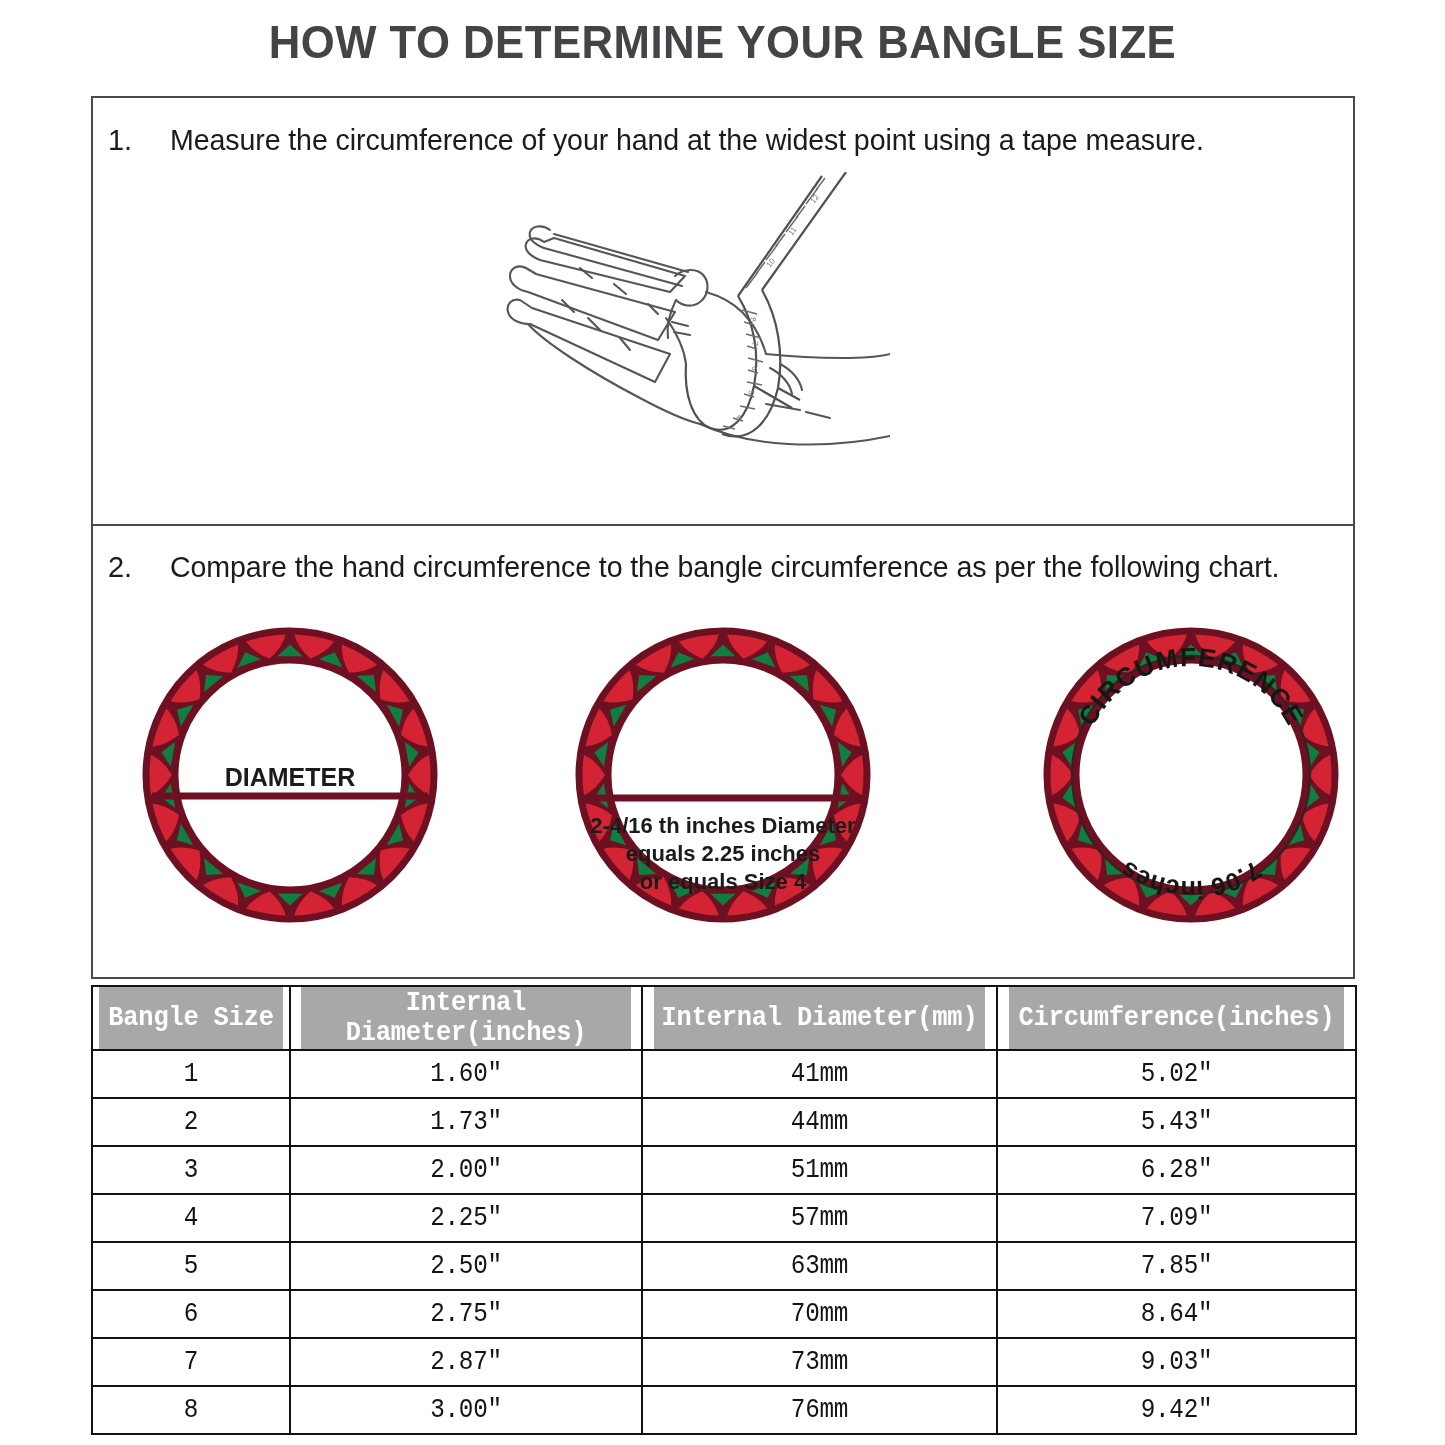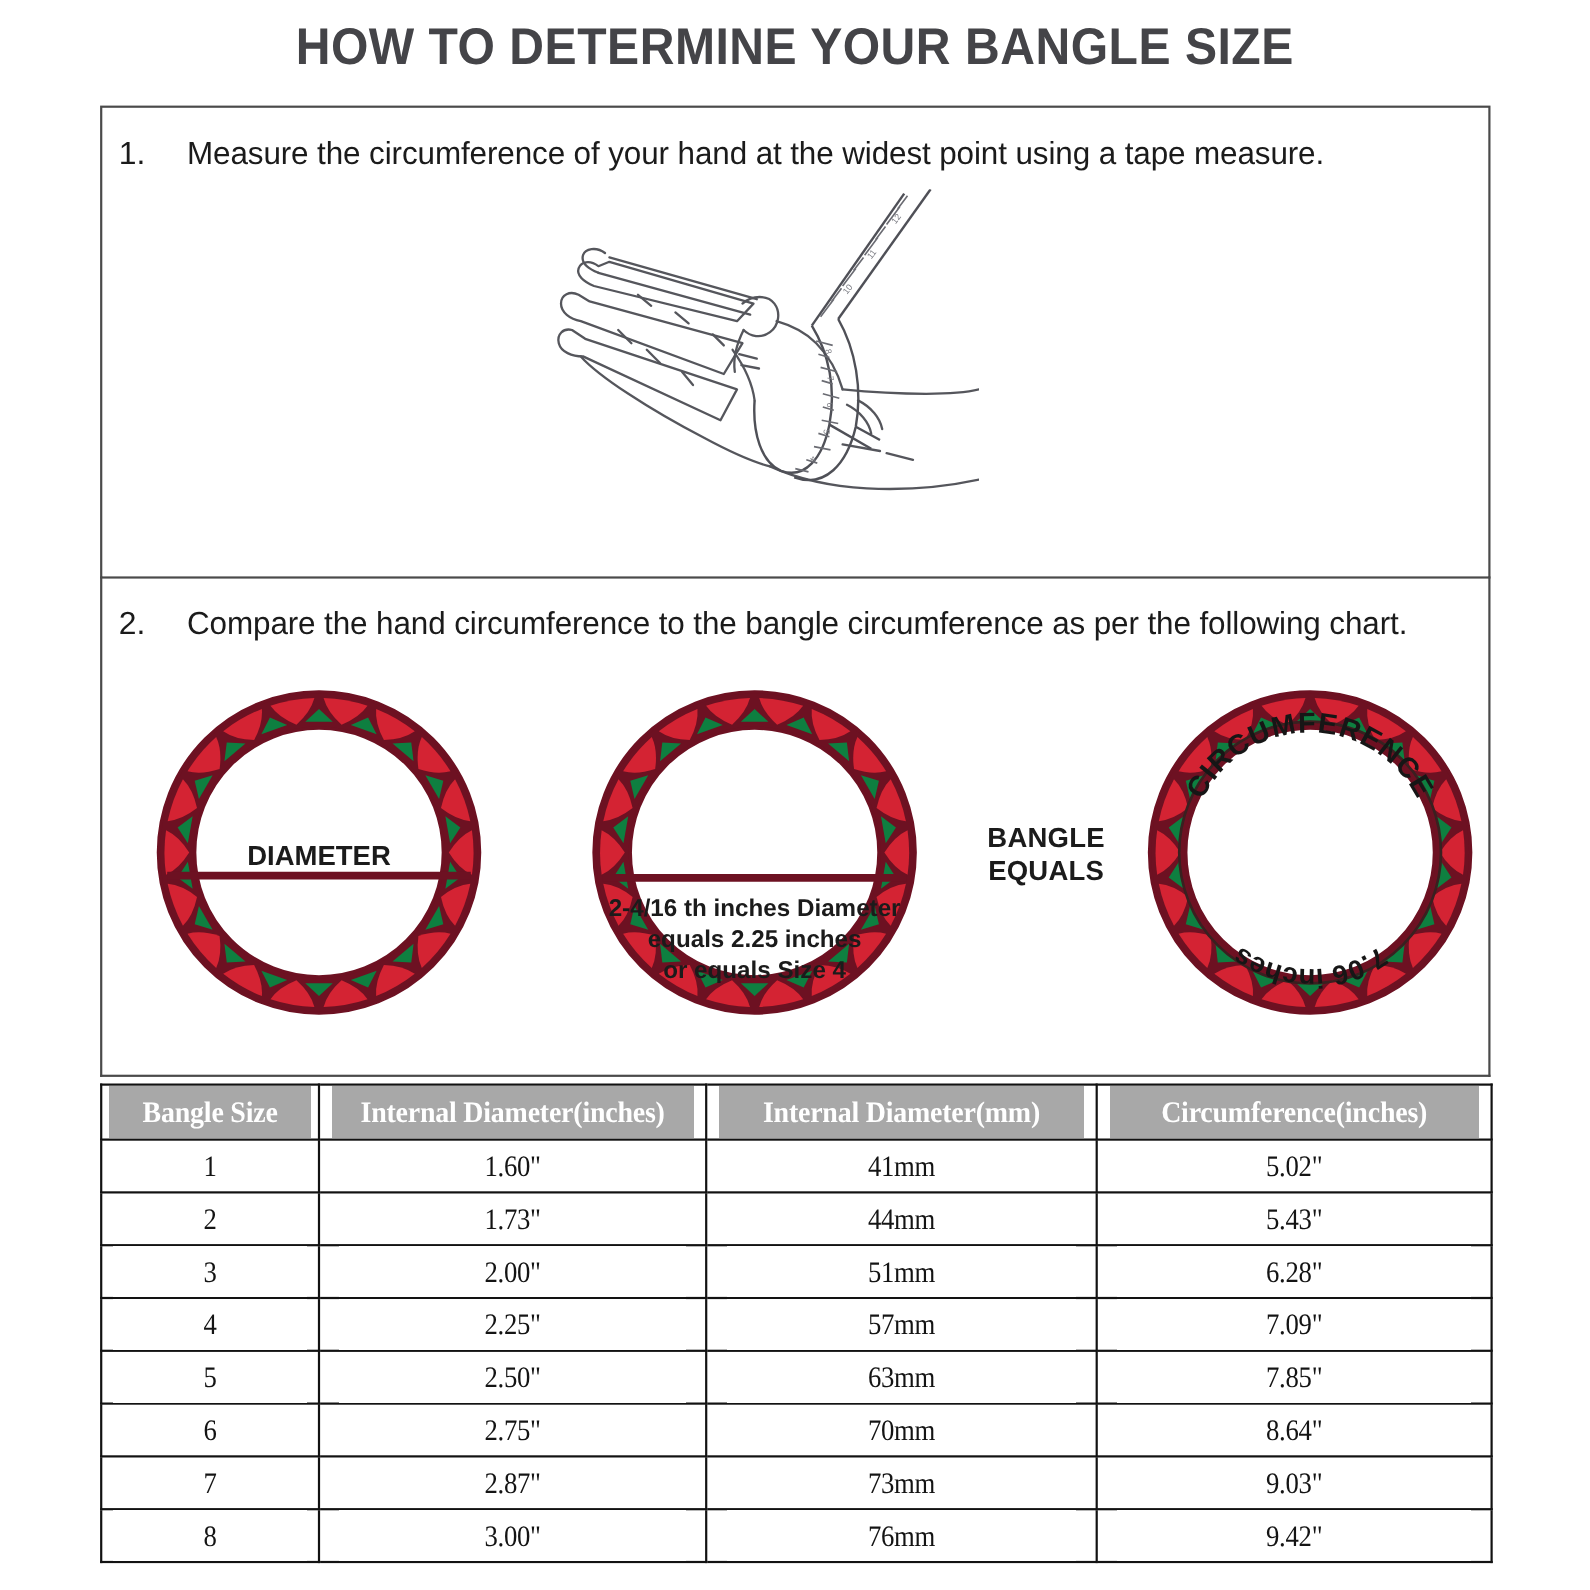--- a/index.html
+++ b/index.html
@@ -86,21 +86,21 @@
     left: 91px;
     top: 600px;
     width: 1264px;
     height: 370px;
   }
   .bangle {
     position: absolute;
     top: 0;
   }
   #bangle-diameter  { left: 24px;   }
-  #bangle-size      { left: 420px;  }
+  #bangle-size      { left: 457px;  }
   #bangle-circ      { left: 925px;  }
 
   .bangle-label-center {
     position: absolute;
     left: 765px;
     top: 148px;
     width: 190px;
     text-align: center;
     font-size: 25px;
     font-weight: bold;
@@ -110,21 +110,21 @@
   }
 
   
   .size-table {
     position: absolute;
     left: 91px;
     top: 985px;
     width: 1264px;
     border-collapse: collapse;
     table-layout: fixed;
-    font-family: Liberation Serif, serif;
+    font-family: Liberation Mono, monospace;
   }
   .size-table col.c1 { width: 198px; }
   .size-table col.c2 { width: 352px; }
   .size-table col.c3 { width: 355px; }
   .size-table col.c4 { width: 359px; }
 
   .size-table th {
     background: #a8a8a8;
     color: #ffffff;
     font-size: 27px;
@@ -331,24 +331,20 @@
           <circle cx="175" cy="175" r="146" fill="none" stroke="#6d1122" stroke-width="3"></circle>
           <circle cx="175" cy="175" r="113" fill="none" stroke="#6d1122" stroke-width="3"></circle>
         </g>
       <line x1="37" y1="198" x2="313" y2="198" stroke="#6d1122" stroke-width="7"></line>
       <text x="175" y="233" text-anchor="middle" font-family="Liberation Sans, sans-serif" font-size="22" font-weight="bold" fill="#1b1b1b">2-4/16 th inches Diameter</text>
       <text x="175" y="261" text-anchor="middle" font-family="Liberation Sans, sans-serif" font-size="22" font-weight="bold" fill="#1b1b1b">equals 2.25 inches</text>
       <text x="175" y="289" text-anchor="middle" font-family="Liberation Sans, sans-serif" font-size="22" font-weight="bold" fill="#1b1b1b">or equals Size 4</text>
     </svg>
   </div>
 
-  <div class="bangle-label-center">
-    <div>BANGLE</div>
-    <div>EQUALS</div>
-  </div>
 
   <div class="bangle" id="bangle-circ">
     <svg width="350" height="350" viewBox="0 0 350 350" xmlns="http://www.w3.org/2000/svg">
       <g class="band">
           <path d="M 29 175 a 146 146 0 1 0 292 0 a 146 146 0 1 0 -292 0 Z M 62 175 a 113 113 0 1 1 226 0 a 113 113 0 1 1 -226 0 Z" fill="#6d1122" fill-rule="evenodd"></path>
           <path d="M 179.16810729395806 34.56183965322654 A 140.5 140.5 0 0 1 219.11594006342042 41.60572039131253 Q 211.5681110278366 52.334710468462944 195.4904849646978 58.79268514455946 Q 182.5912158177231 47.225302025758054 179.16810729395806 34.56183965322654 Z" fill="#d42333"></path>
           <path d="M 203.90966652416031 59.049660710018415 L 227.38535204129477 67.59411146724953 L 219.6336287039998 52.37011298743896 Z" fill="#0e7f40"></path>
           <path d="M 226.949419396973 44.45687369946512 A 140.5 140.5 0 0 1 262.0789539672172 64.73891994010185 Q 251.31678399559883 72.23936317553735 234 72.80900235343624 Q 225.83493000125193 57.52740791245043 226.949419396973 44.45687369946512 Z" fill="#d42333"></path>
           <path d="M 241.82355196475424 75.93001007967253 L 260.9611061404688 91.98832473014984 L 258.8837830640934 75.03120017297339 Z" fill="#0e7f40"></path>
           <path d="M 268.4648648289377 70.09733538890251 A 140.5 140.5 0 0 1 294.5389608740792 101.17123302434636 Q 281.860526497716 104.53846526912056 265.3932442880394 99.15106205698835 Q 262.9472013829661 81.99844211571508 268.4648648289377 70.09733538890251 Z" fill="#d42333"></path>

